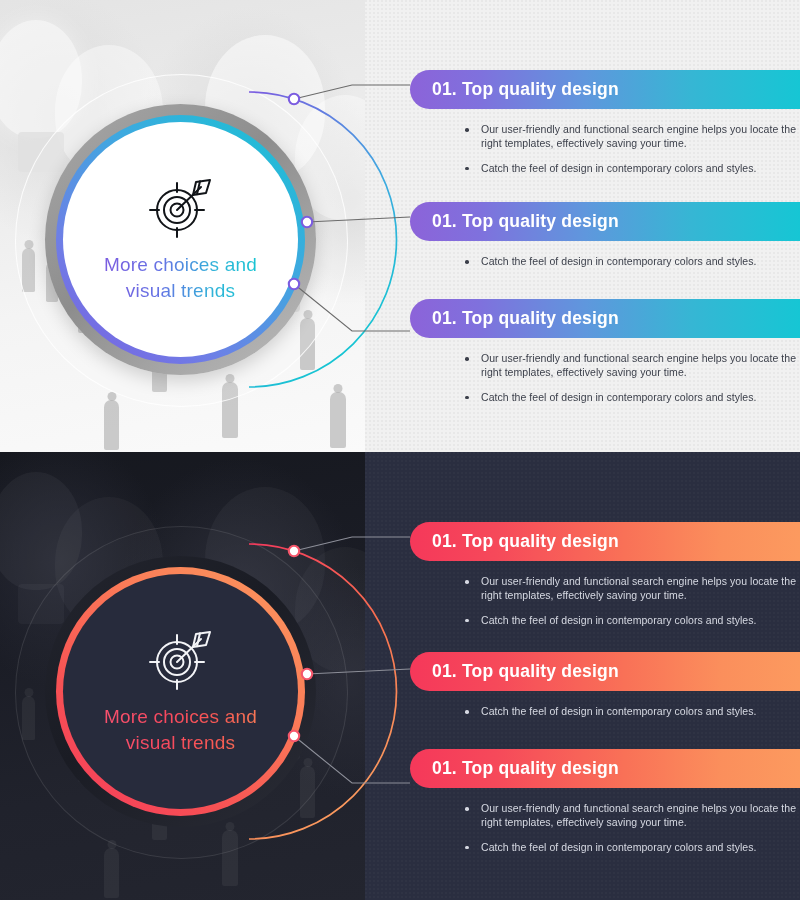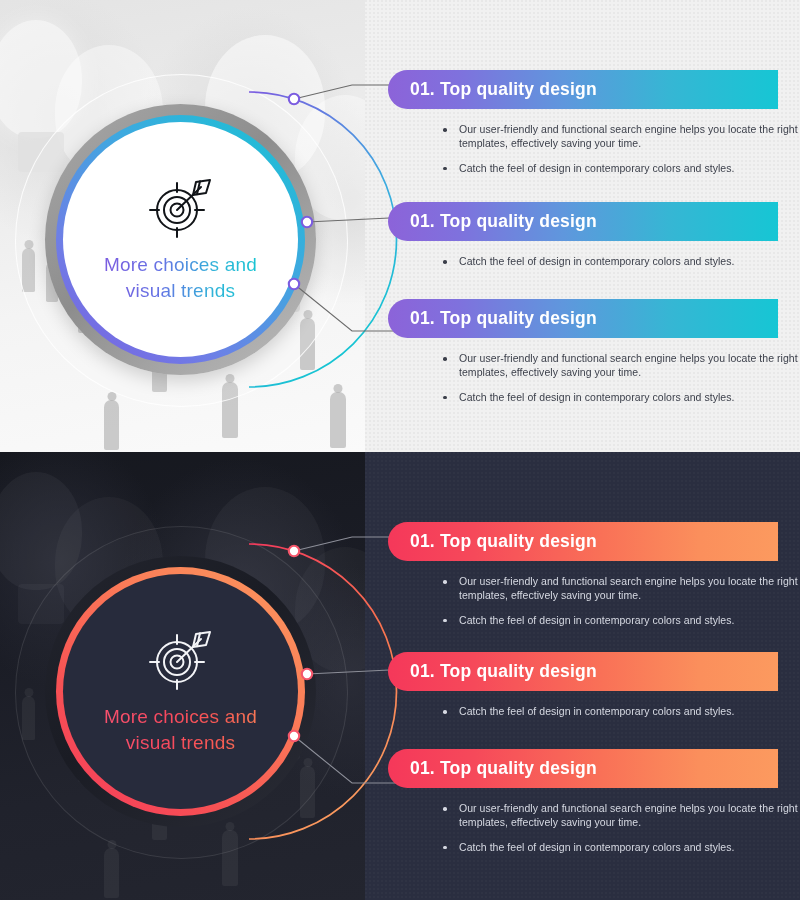--- a/index.html
+++ b/index.html
@@ -91,21 +91,21 @@
   .hubtitle.lt{background:linear-gradient(95deg,#7b5ce0 0%,#6574e4 38%,#2fb4d8 72%,#15c5d2 100%);
     -webkit-background-clip:text;background-clip:text;color:transparent;}
   .hubtitle.dt{background:linear-gradient(95deg,#f9516e 0%,#f7495f 40%,#f85a53 75%,#fa7a56 100%);
     -webkit-background-clip:text;background-clip:text;color:transparent;}
 
   
   .wire{position:absolute;left:0;top:0;width:800px;height:452px;pointer-events:none;}
   .wire.bottom{top:452px;height:448px;}
 
   
-  .row{position:absolute;left:388px;}
+  .row{position:absolute;left:410px;}
   .bar{position:relative;height:39px;border-radius:20px 0 0 20px;display:flex;align-items:center;
        width:390px;box-sizing:border-box;padding-left:22px;}
   .bar.lbar{background:linear-gradient(90deg,#8c63d9 0%,#7f71dd 18%,#5f97dd 45%,#36b6d4 72%,#16c6d4 100%);}
   .bar.dbar{background:linear-gradient(90deg,#f5385a 0%,#f6495a 22%,#f97157 55%,#fb8f5c 80%,#fc9a5f 100%);}
   .bar-title{color:#fff;font-size:17.5px;font-weight:700;letter-spacing:.2px;white-space:nowrap;}
 
   .bullets{margin:14px 0 0 55px;padding:0;list-style:none;}
   .bullets li{position:relative;padding-left:16px;margin-bottom:11px;font-size:10.5px;line-height:1.32;letter-spacing:.05px;}
   .bullets li:last-child{margin-bottom:0;}
   .bullets li::before{content:"";position:absolute;left:0;top:5px;width:3.5px;height:3.5px;border-radius:50%;}

